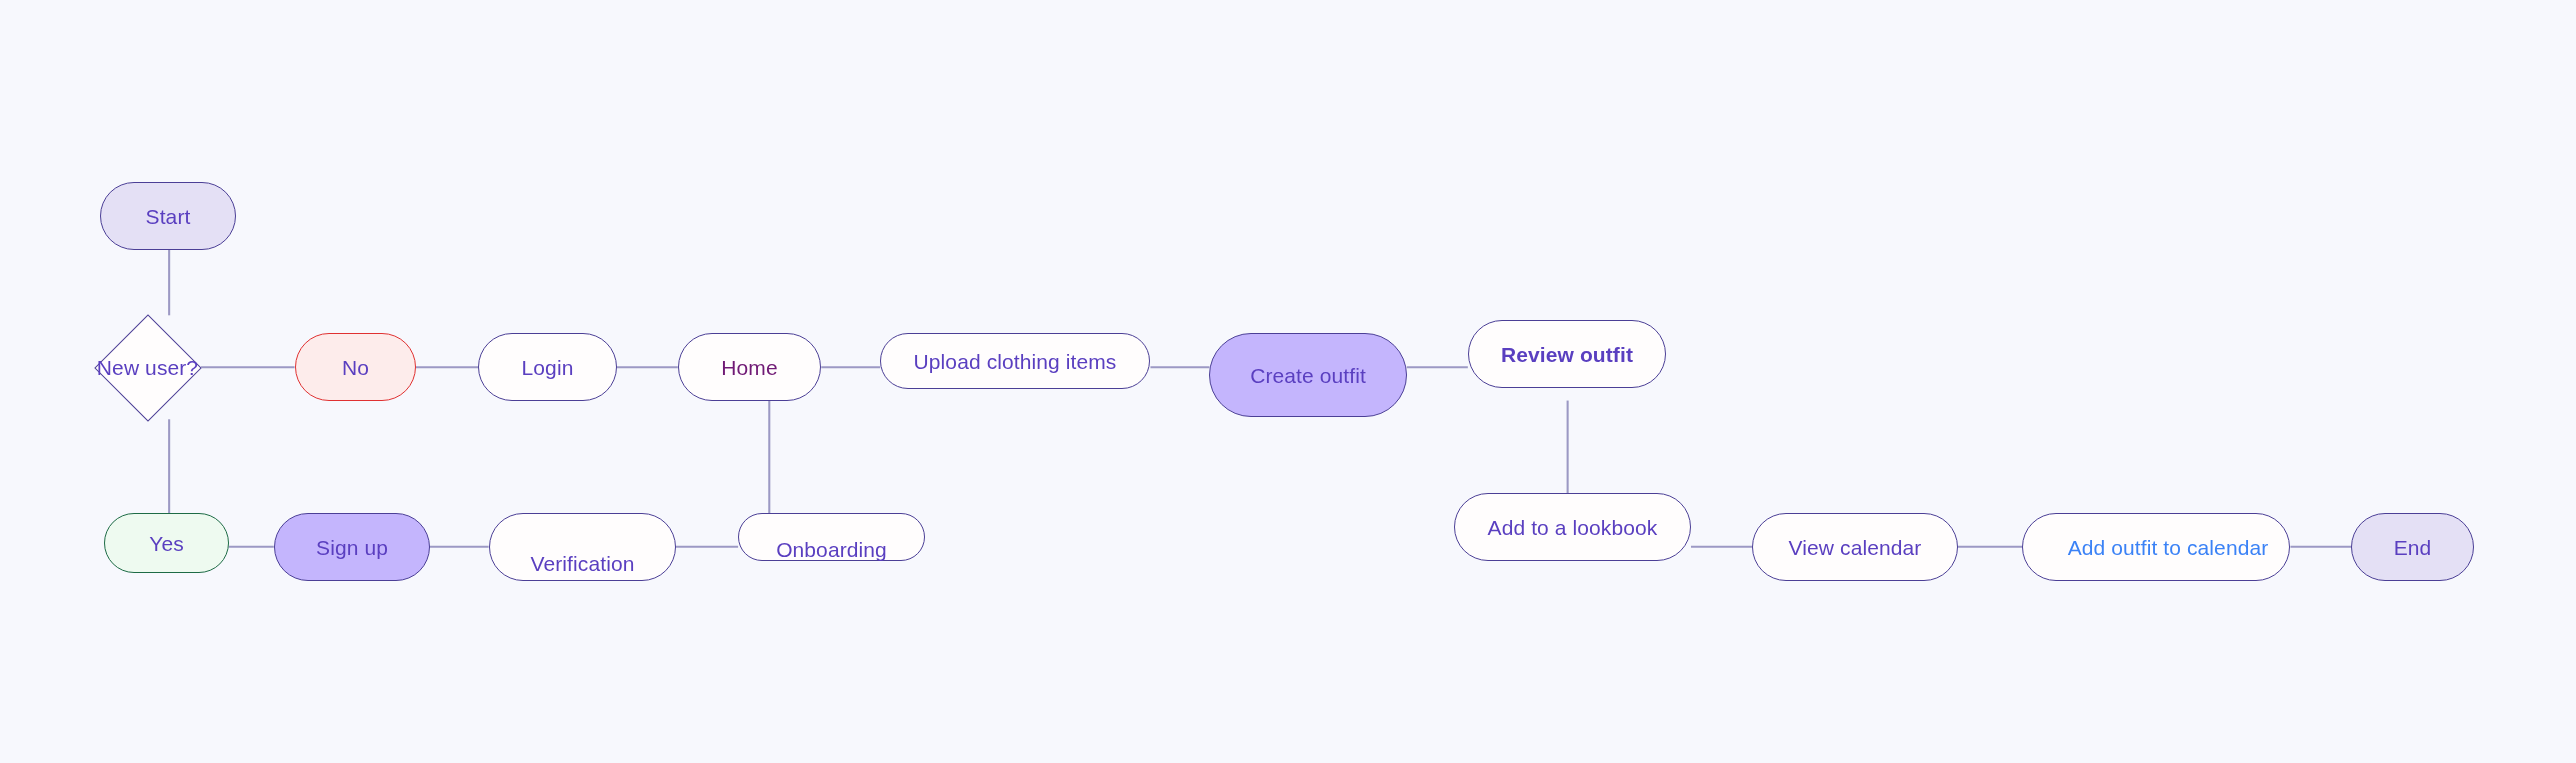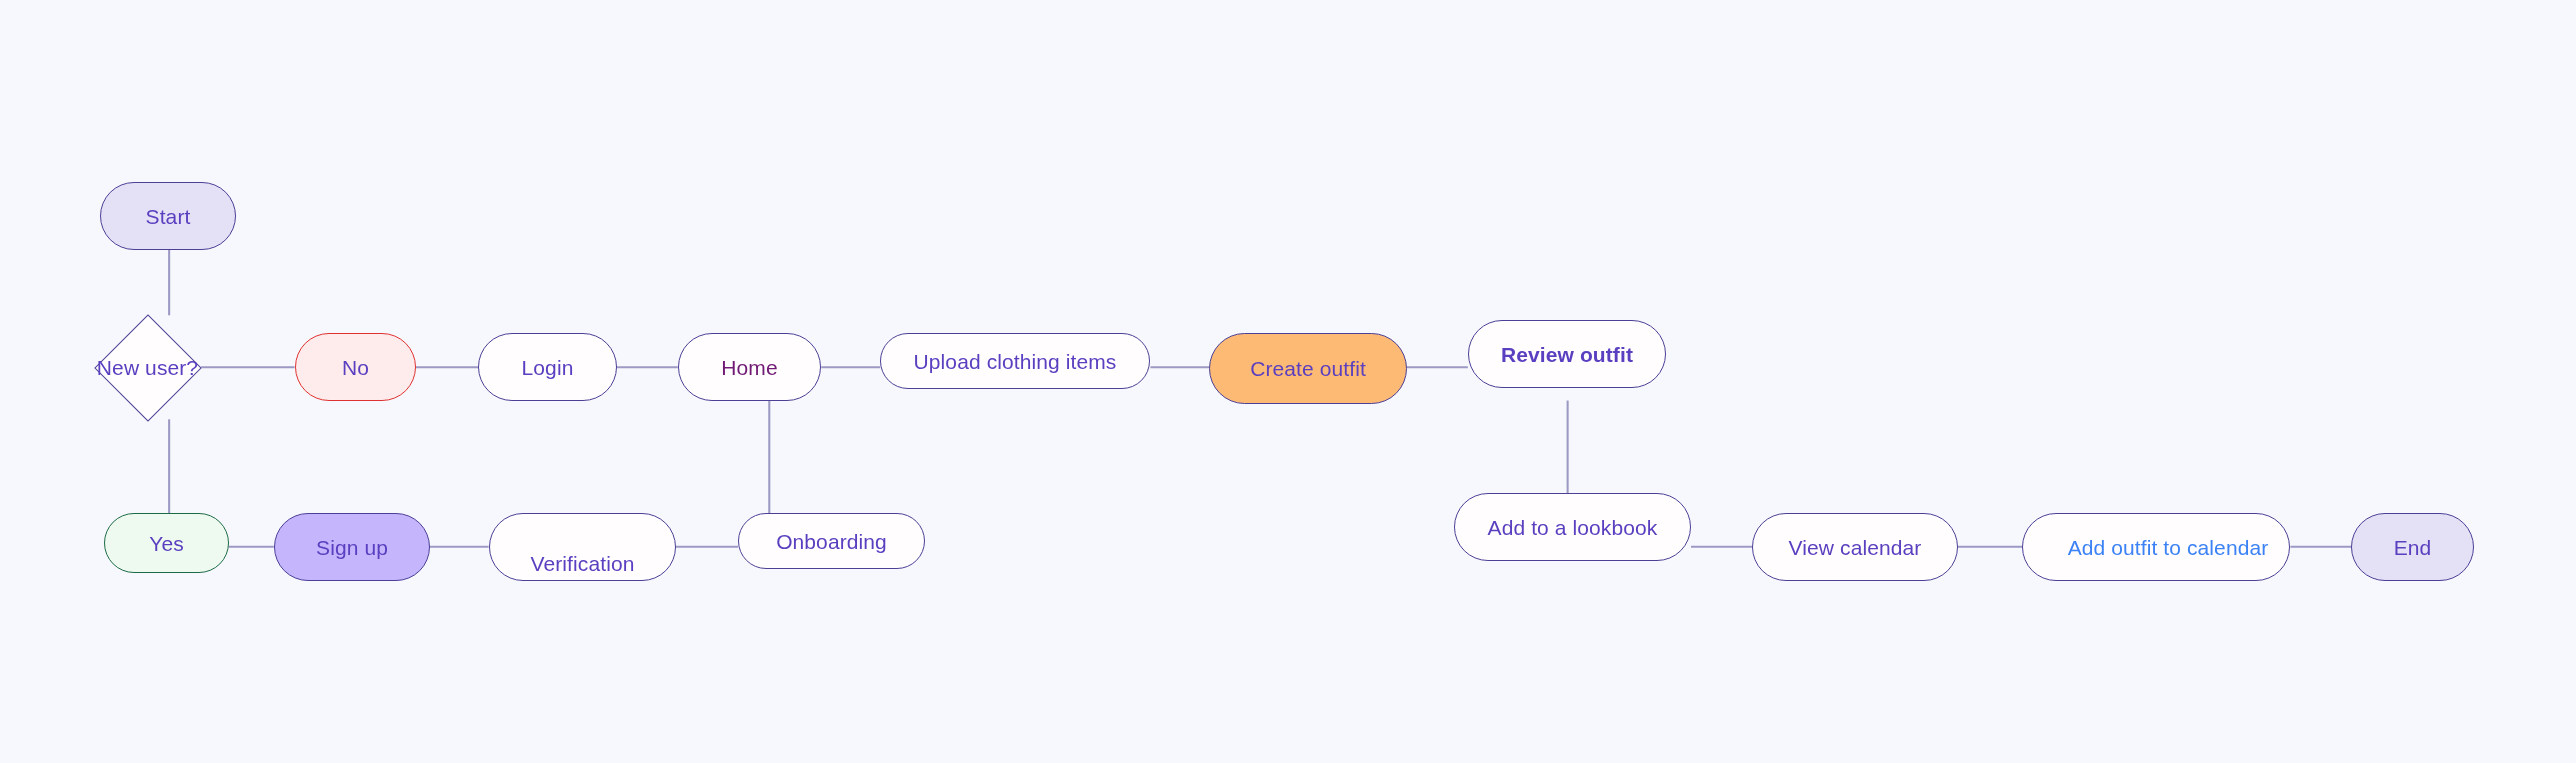--- a/index.html
+++ b/index.html
@@ -118,36 +118,36 @@
     </div>
     <div class="node" style="left: 478px; top: 333px; width: 139px; height: 68px; background: rgb(255, 253, 253); border-color: rgb(75, 63, 150);">
       <span class="node-label" style="color: rgb(90, 63, 192);">Login</span>
     </div>
     <div class="node" style="left: 678px; top: 333px; width: 143px; height: 68px; background: rgb(255, 253, 253); border-color: rgb(75, 63, 150);">
       <span class="node-label" style="color: #701a75;">Home</span>
     </div>
     <div class="node" style="left: 880px; top: 333px; width: 270px; height: 56px; background: rgb(255, 253, 253); border-color: rgb(75, 63, 150);">
       <span class="node-label" style="color: rgb(90, 63, 192);">Upload clothing items</span>
     </div>
-    <div class="node" style="left: 1209px; top: 333px; width: 198px; height: 71px; background: #fdba74; border-color: rgb(75, 63, 150);">
+    <div class="node" style="left: 1209px; top: 333px; width: 198px; height: 84px; background: #c4b5fd; border-color: rgb(75, 63, 150);">
       <span class="node-label" style="color: rgb(90, 63, 192);">Create outfit</span>
     </div>
     <div class="node" style="left: 1468px; top: 320px; width: 198px; height: 68px; background: rgb(255, 253, 253); border-color: rgb(75, 63, 150); font-weight: bold;">
       <span class="node-label" style="color: rgb(90, 63, 192);">Review outfit</span>
     </div>
     <div class="node positive" style="left: 104px; top: 513px; width: 125px; height: 60px; background: rgb(238, 250, 240); border-color: rgb(29, 107, 69);">
       <span class="node-label" style="color: rgb(90, 63, 192);">Yes</span>
     </div>
     <div class="node" style="left: 274px; top: 513px; width: 156px; height: 68px; background: #c4b5fd; border-color: rgb(75, 63, 150);">
       <span class="node-label" style="color: rgb(90, 63, 192);">Sign up</span>
     </div>
     <div class="node" style="left: 489px; top: 513px; width: 187px; height: 68px; background: rgb(255, 253, 253); border-color: rgb(75, 63, 150);">
       <span class="node-label" style="color: rgb(90, 63, 192); margin-top: 32px;">Verification</span>
     </div>
-    <div class="node" style="left: 738px; top: 513px; width: 187px; height: 56px; background: rgb(255, 253, 253); border-color: rgb(75, 63, 150);">
+    <div class="node" style="left: 738px; top: 513px; width: 187px; height: 48px; background: rgb(255, 253, 253); border-color: rgb(75, 63, 150); align-items: flex-end;">
       <span class="node-label" style="color: rgb(90, 63, 192);">Onboarding</span>
     </div>
     <div class="node" style="left: 1454px; top: 493px; width: 237px; height: 68px; background: rgb(255, 253, 253); border-color: rgb(75, 63, 150);">
       <span class="node-label" style="color: rgb(90, 63, 192);">Add to a lookbook</span>
     </div>
     <div class="node" style="left: 1752px; top: 513px; width: 206px; height: 68px; background: rgb(255, 253, 253); border-color: rgb(75, 63, 150);">
       <span class="node-label" style="color: rgb(90, 63, 192);">View calendar</span>
     </div>
     <div class="node" style="left: 2022px; top: 513px; width: 268px; height: 68px; background: rgb(255, 253, 253); border-color: rgb(75, 63, 150);">
       <span class="node-label" style="color: #3b82f6; margin-left: 24px;">Add outfit to calendar</span>

